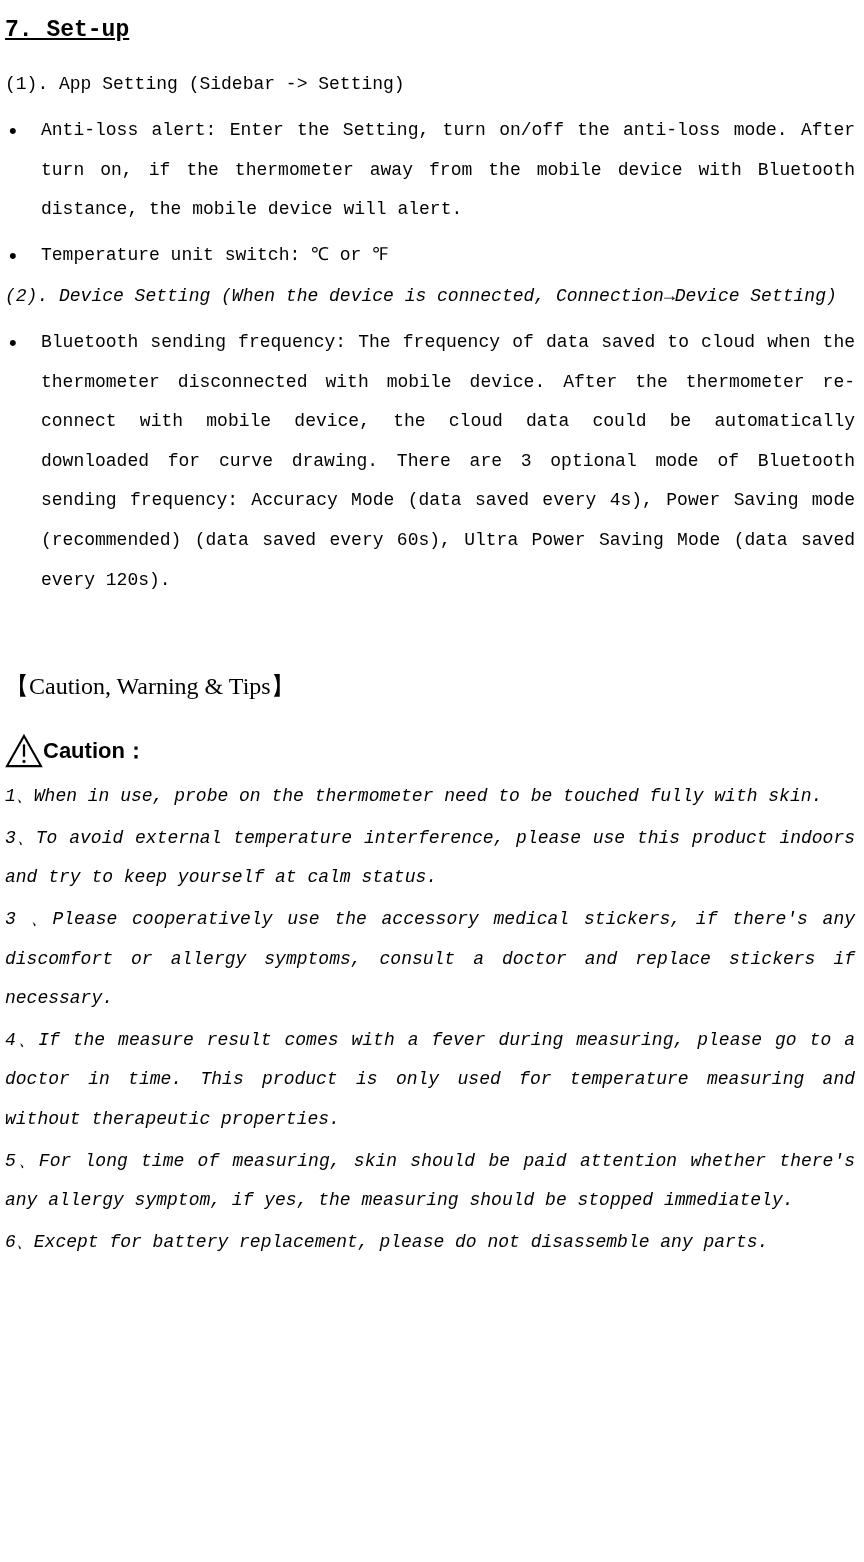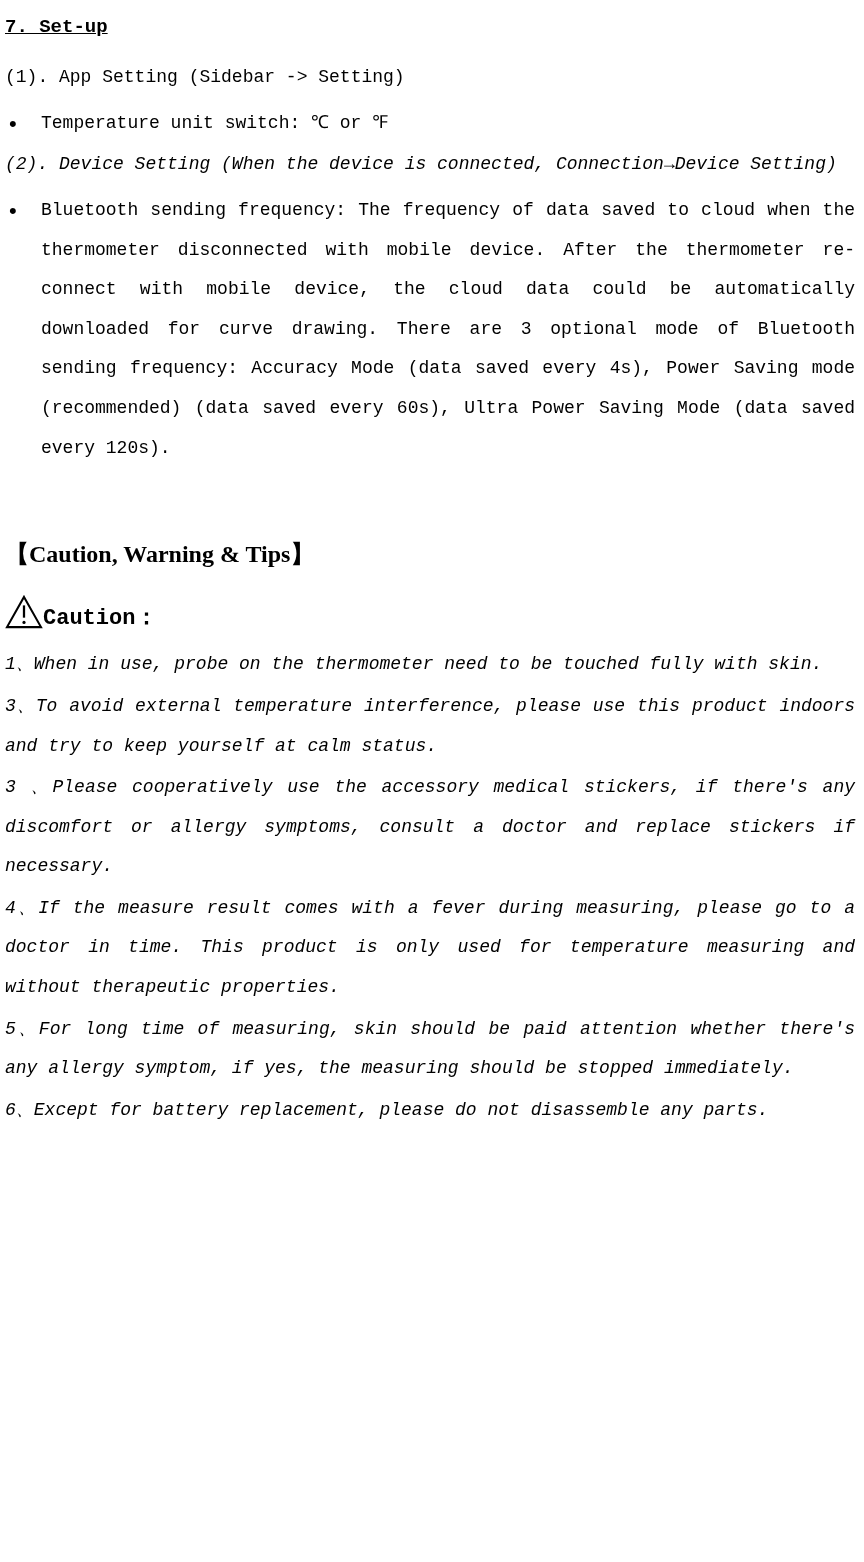--- a/index.html
+++ b/index.html
@@ -10,21 +10,21 @@
       line-height: 2.2;
       color: #000;
       background: #fff;
       width: 850px;
       text-align: justify;
       text-justify: inter-word;
     }
     .heading {
       font-weight: bold;
       text-decoration: underline;
-      font-size: 19px;
+      font-size: 23px;
       line-height: 1.8;
     }
     .sub {
       margin-top: 14px;
     }
     ul.bul {
       list-style: none;
       padding: 0;
       margin: 0;
     }
@@ -38,30 +38,30 @@
       content: "•";
       position: absolute;
       left: 4px;
       top: 0;
       font-size: 22px;
       line-height: 1.8;
       font-family: Arial, sans-serif;
     }
     .main-heading {
       font-family: "Times New Roman", Times, serif;
-      font-weight: bold;
+      font-weight: normal;
       font-size: 24px;
       margin-top: 60px;
     }
     .caution-heading {
-      font-family: Liberation Mono, monospace;
+      font-family: Liberation Sans, sans-serif;
       font-weight: bold;
       font-size: 22px;
       display: flex;
-      align-items: flex-start;
+      align-items: center;
       margin-top: 14px;
     }
     .caution-icon {
       width: 38px;
       height: 34px;
       flex-shrink: 0;
     }
     .caution-icon svg {
       width: 100%;
       height: 100%;
@@ -73,20 +73,21 @@
     }
   </style>
 </head>
 <body>
 
 <div class="heading">7. Set-up</div>
 
 <div class="sub">(1). App Setting (Sidebar -&gt; Setting)</div>
 
 <ul class="bul">
+  <li>Anti-loss alert: Enter the Setting, turn on/off the anti-loss mode. After turn on, if the thermometer away from the mobile device with Bluetooth distance, the mobile device will alert.</li>
   <li>Temperature unit switch: ℃ or ℉</li>
 </ul>
 
 <div class="sub line">(2). Device Setting (When the device is connected, Connection→Device Setting)</div>
 
 <ul class="bul">
   <li>Bluetooth sending frequency: The frequency of data saved to cloud when the thermometer disconnected with mobile device. After the thermometer re-connect with mobile device, the cloud data could be automatically downloaded for curve drawing. There are 3 optional mode of Bluetooth sending frequency: Accuracy Mode (data saved every 4s), Power Saving mode (recommended) (data saved every 60s), Ultra Power Saving Mode (data saved every 120s).</li>
 </ul>
 
 <div class="main-heading">【Caution, Warning &amp; Tips】</div>

